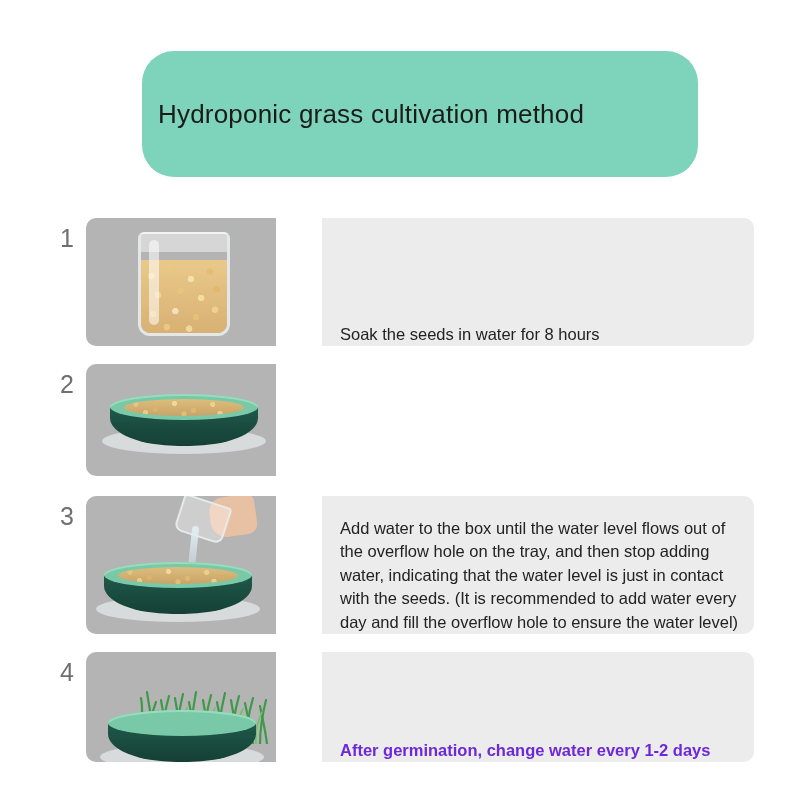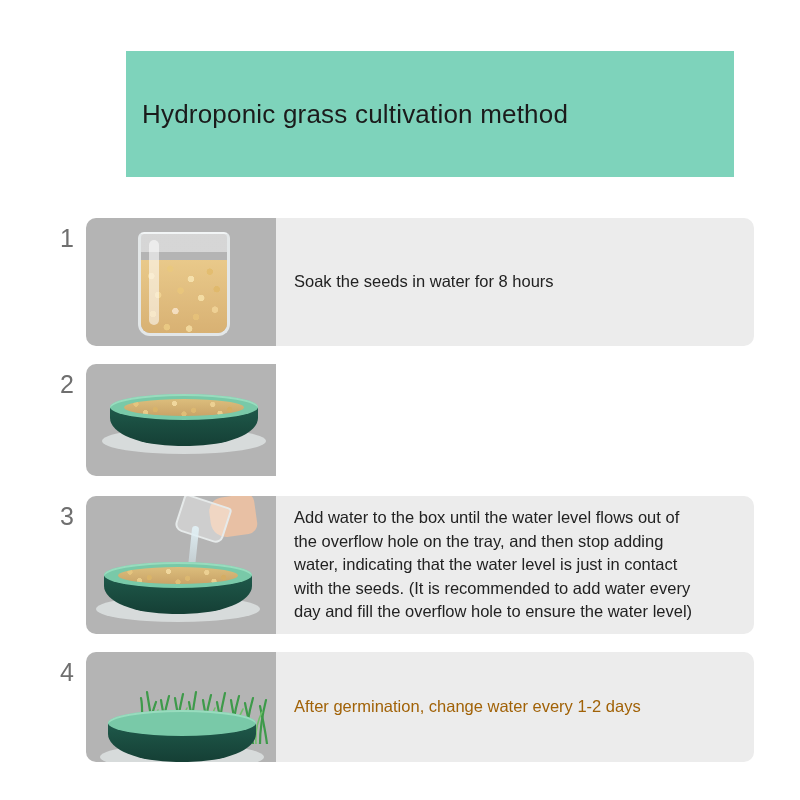--- a/index.html
+++ b/index.html
@@ -15,27 +15,28 @@
   }
   .page {
     position: relative;
     width: 800px;
     height: 800px;
   }
 
   
   .title-banner {
     position: absolute;
-    left: 126px;
+    left: 142px;
     top: 51px;
-    width: 608px;
+    width: 556px;
     height: 126px;
     background: #7ed3bb;
     display: flex;
     align-items: center;
+    border-radius: 32px;
   }
   .title-text {
     margin-left: 16px;
     font-size: 26px;
     color: #1b1b1b;
     font-weight: 400;
     letter-spacing: 0.2px;
     white-space: nowrap;
   }
 
@@ -65,32 +66,34 @@
     border-bottom-left-radius: 10px;
     position: relative;
     overflow: hidden;
   }
   .step-body {
     flex: 1 1 auto;
     background: #ececec;
     border-top-right-radius: 10px;
     border-bottom-right-radius: 10px;
     display: flex;
-    align-items: center;
+    align-items: flex-end;
     padding-left: 18px;
     padding-right: 10px;
+    margin-left: 46px;
   }
   .step-text {
     font-size: 16.5px;
     line-height: 1.42;
     color: #222222;
     white-space: pre-line;
   }
   .step-text.accent {
-    color: #a16207;
+    color: #6d28d9;
+    font-weight: bold;
   }
 
   #step1 { top: 218px; height: 128px; }
   #step2 { top: 364px; height: 112px; }
   #step3 { top: 496px; height: 138px; }
   #step4 { top: 652px; height: 110px; }
 
   
   .art { position: absolute; inset: 0; }
 

